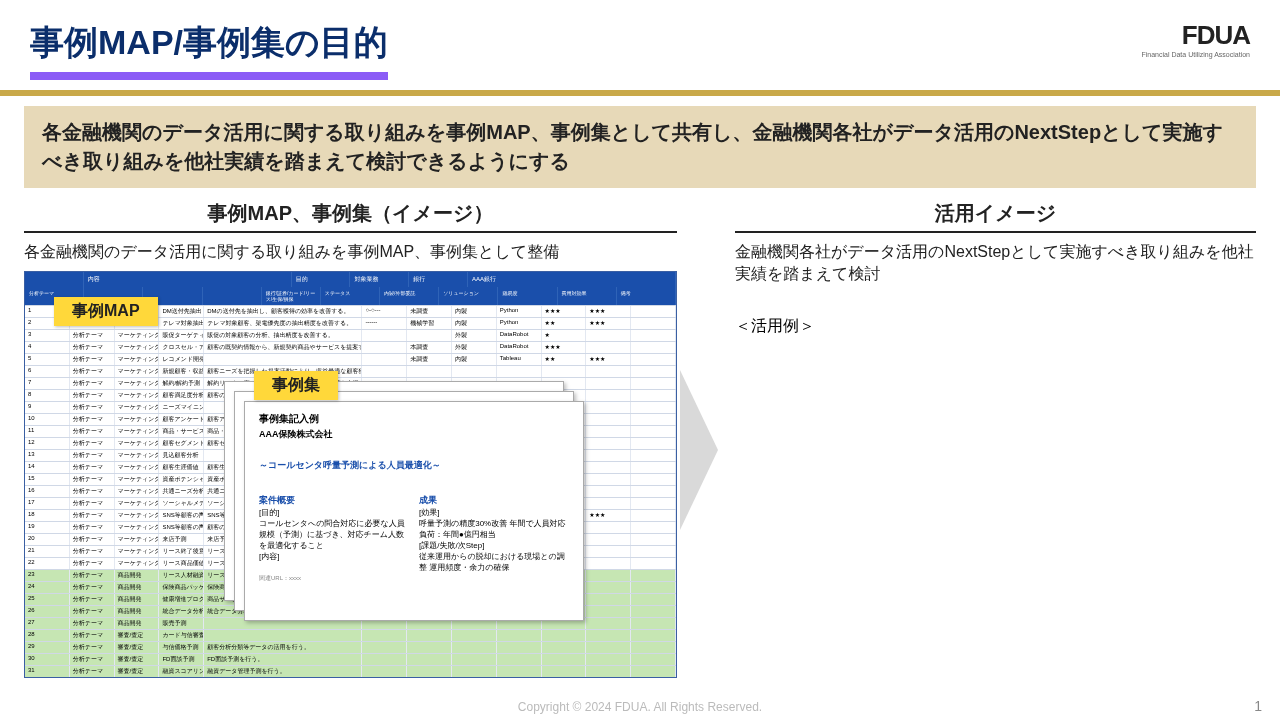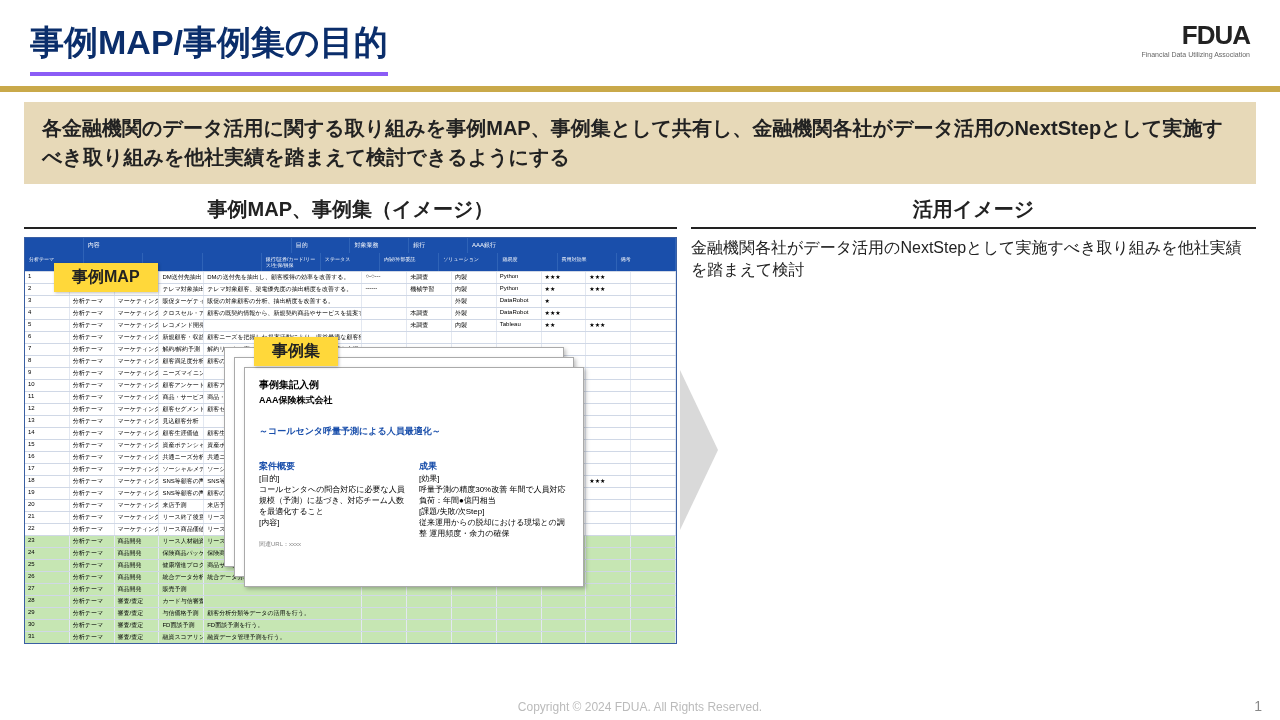--- a/index.html
+++ b/index.html
@@ -9,39 +9,39 @@
     background: #fff;
     position: relative;
     overflow: hidden;
   }
   .title-row {
     padding: 20px 30px 10px 30px;
     display: flex; justify-content: space-between; align-items: flex-start;
   }
   .title {
     font-size: 34px; font-weight: 700; color: #0b2e6b;
-    border-bottom: 4px solid #8b5cf6; padding-bottom: 6px;
+    border-bottom: 8px solid #8b5cf6; padding-bottom: 6px;
     display: inline-block;
   }
   .logo { text-align: right; }
   .logo-main { font-size: 26px; font-weight: 900; color: #222; letter-spacing: -1px; }
   .logo-sub { font-size: 7px; color: #666; }
   .gold-bar { width: 100%; height: 6px; background: #c9a94a; }
   .mission-box {
     margin: 10px 24px 12px 24px;
     background: #e7d9b8;
     padding: 12px 18px;
     font-size: 20px; font-weight: 700; color: #222;
     line-height: 1.45;
   }
   .cols {
     display: flex; gap: 14px; padding: 0 24px;
   }
   .col-left { flex: 0 0 53%; }
-  .col-right { flex: 1; }
+  .col-right { flex: 1; margin-left: 44px; }
   .section-title {
     text-align: center; font-size: 20px; font-weight: 700; color: #222;
     border-bottom: 2px solid #222; padding-bottom: 4px; margin-bottom: 8px;
   }
   .section-desc {
     font-size: 16px; color: #222; line-height: 1.4; margin-bottom: 8px;
   }
 
   
   .map-wrap {
@@ -129,20 +129,21 @@
   </div>
 </div>
 <div class="gold-bar"></div>
 
 <div class="mission-box">各金融機関のデータ活用に関する取り組みを事例MAP、事例集として共有し、金融機関各社がデータ活用のNextStepとして実施すべき取り組みを他社実績を踏まえて検討できるようにする</div>
 
 <div class="cols">
 
   <div class="col-left">
     <div class="section-title">事例MAP、事例集（イメージ）</div>
+    <div class="section-desc">各金融機関のデータ活用に関する取り組みを事例MAP、事例集として整備</div>
 
     <div class="map-wrap">
       <div class="sheet" id="sheet">
           <div class="sheet-head">
             <div style="flex: 1 1 0%;"></div>
             <div style="flex: 4 1 0%;">内容</div>
             <div style="flex: 1 1 0%;">目的</div>
             <div style="flex: 1 1 0%;">対象業務</div>
             <div style="flex: 1 1 0%;">銀行</div>
             <div style="flex: 4 1 0%;">AAA銀行</div>
@@ -628,19 +629,20 @@
     </div>
 
     <div class="arrow-down"></div>
     <div class="source-box">金融機関各社</div>
   </div>
 
   <div class="col-right">
     <div class="section-title">活用イメージ</div>
     <div class="section-desc">金融機関各社がデータ活用のNextStepとして実施すべき取り組みを他社実績を踏まえて検討</div>
 
+    <div class="usage-head">＜活用例＞</div>
   </div>
 </div>
 
 <div class="arrow-right"></div>
 
 <div class="footer">Copyright © 2024 FDUA. All Rights Reserved.</div>
 <div class="pagenum">1</div>
 
 </body></html>

